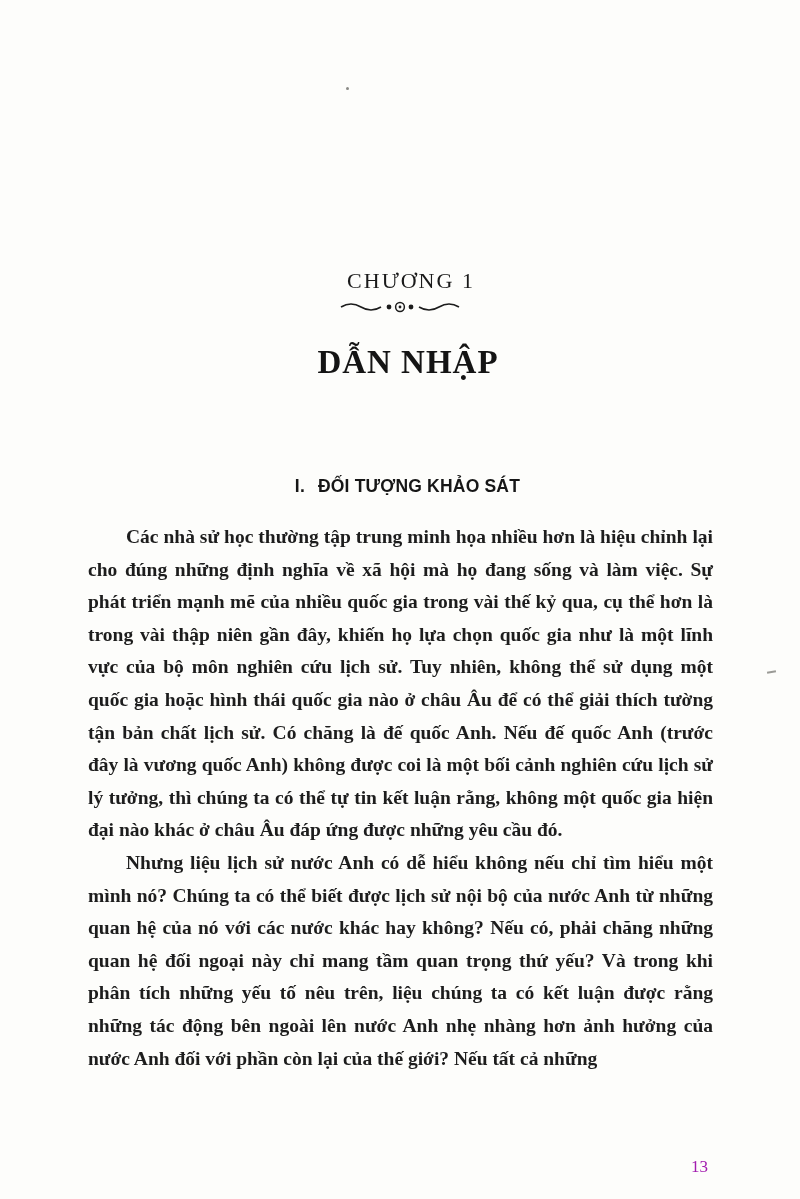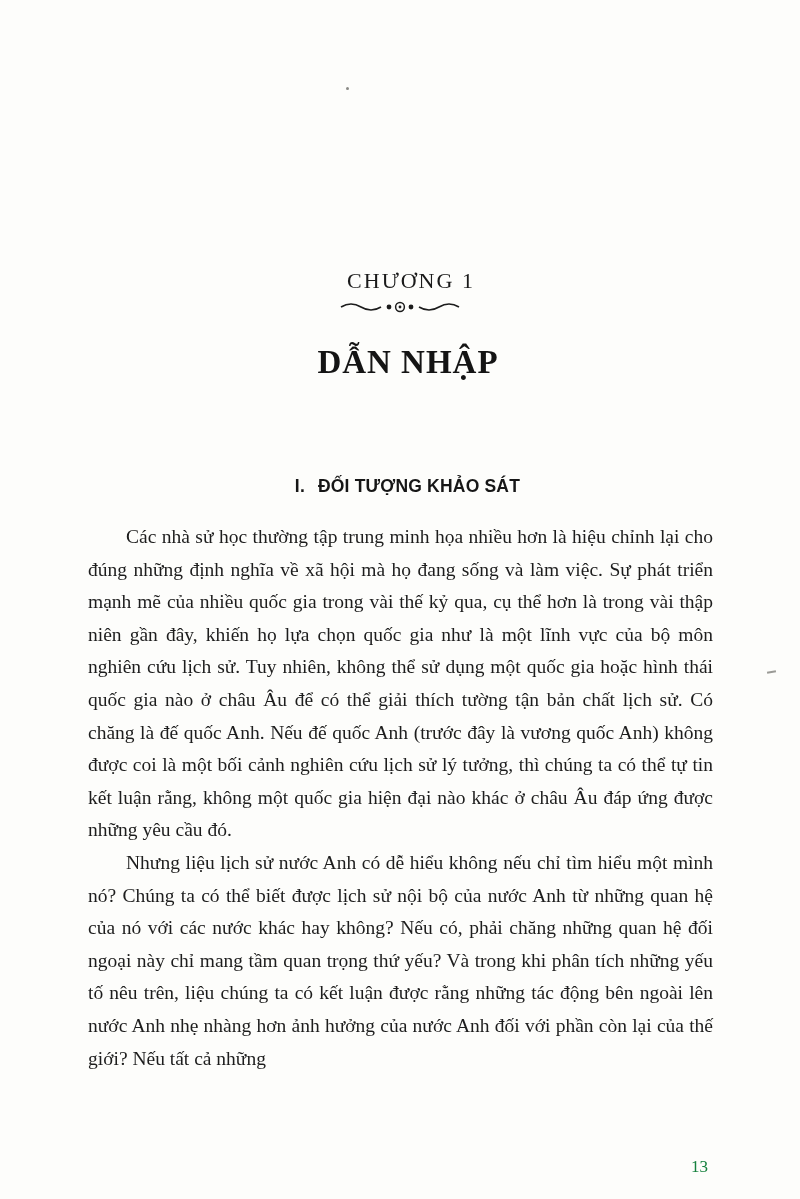--- a/index.html
+++ b/index.html
@@ -69,32 +69,33 @@
   }
   .body-text {
     position: absolute;
     top: 521px;
     left: 88px;
     width: 625px;
     font-size: 19.5px;
     line-height: 32.6px;
     text-align: justify;
     color: #1d1d1d;
+    font-weight: bold;
   }
   .body-text p {
     margin: 0;
     padding: 0;
     text-indent: 38px;
   }
   .page-number {
     position: absolute;
     right: 92px;
     bottom: 22px;
     font-size: 17px;
-    color: #15803d;
+    color: #a21caf;
   }
   .artifact-dot {
     position: absolute;
     top: 87px;
     left: 346px;
     width: 3px;
     height: 3px;
     border-radius: 50%;
     background: #8a8a86;
   }

